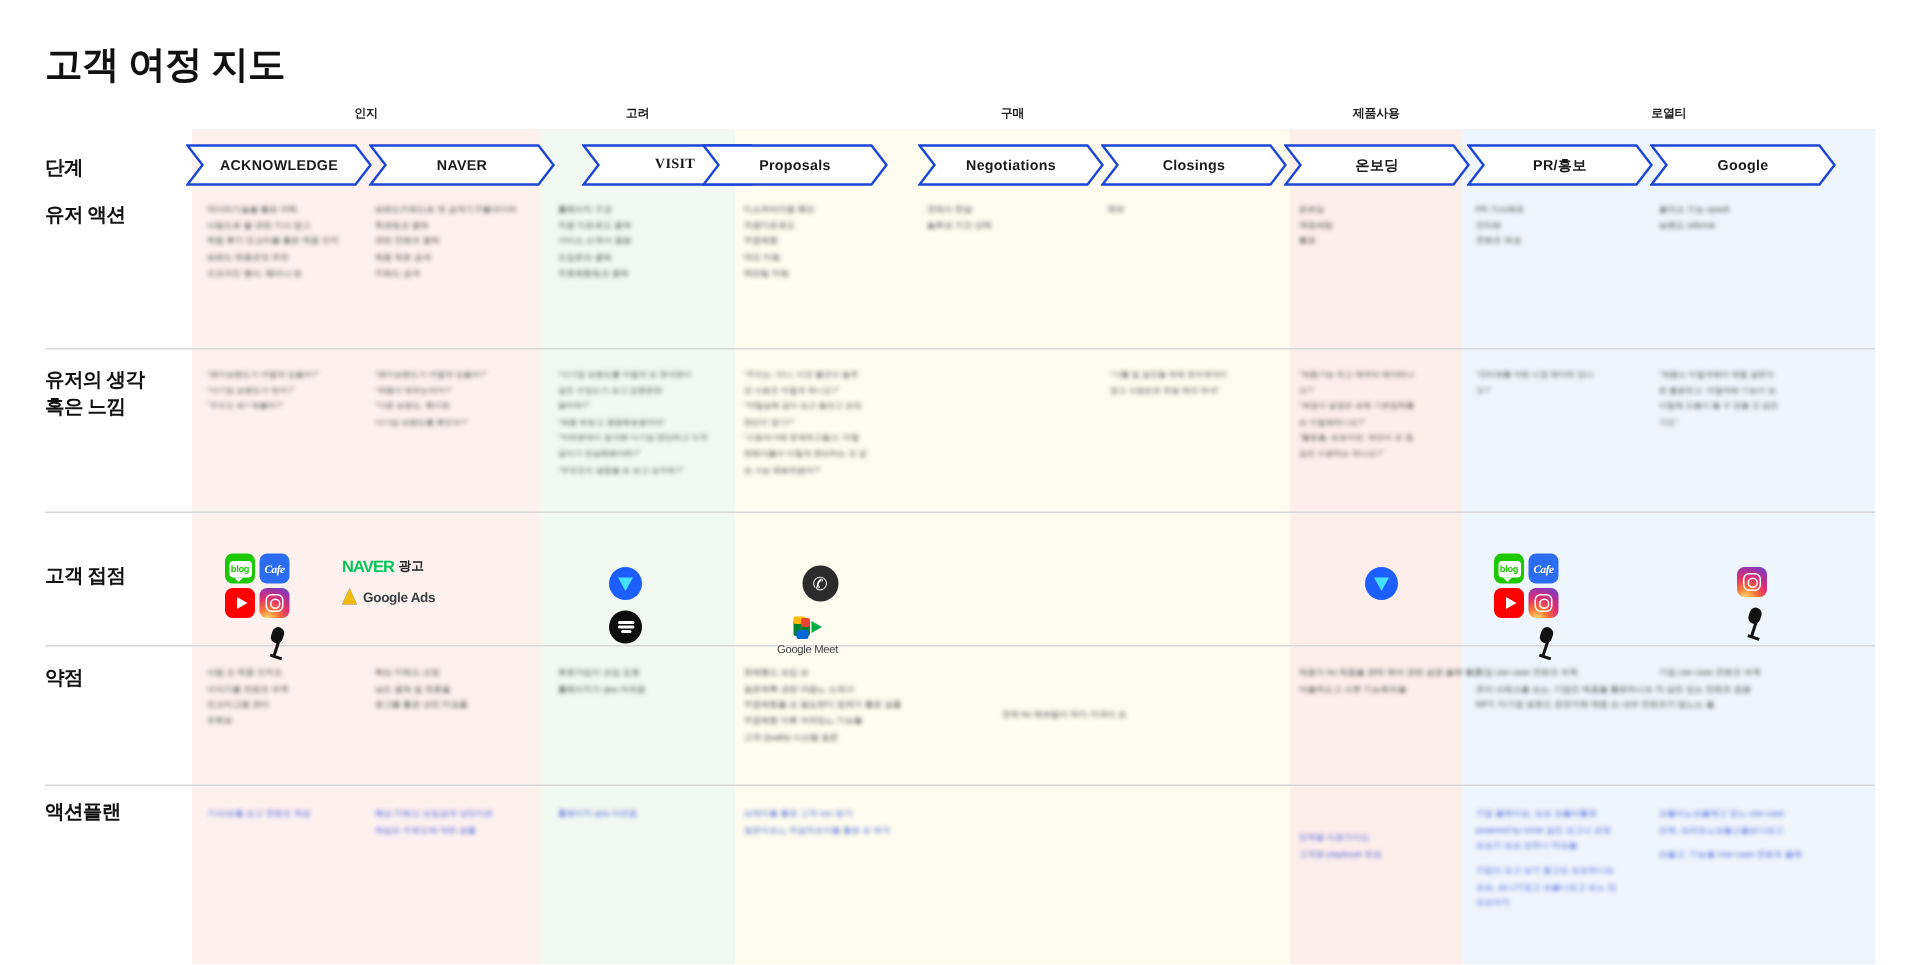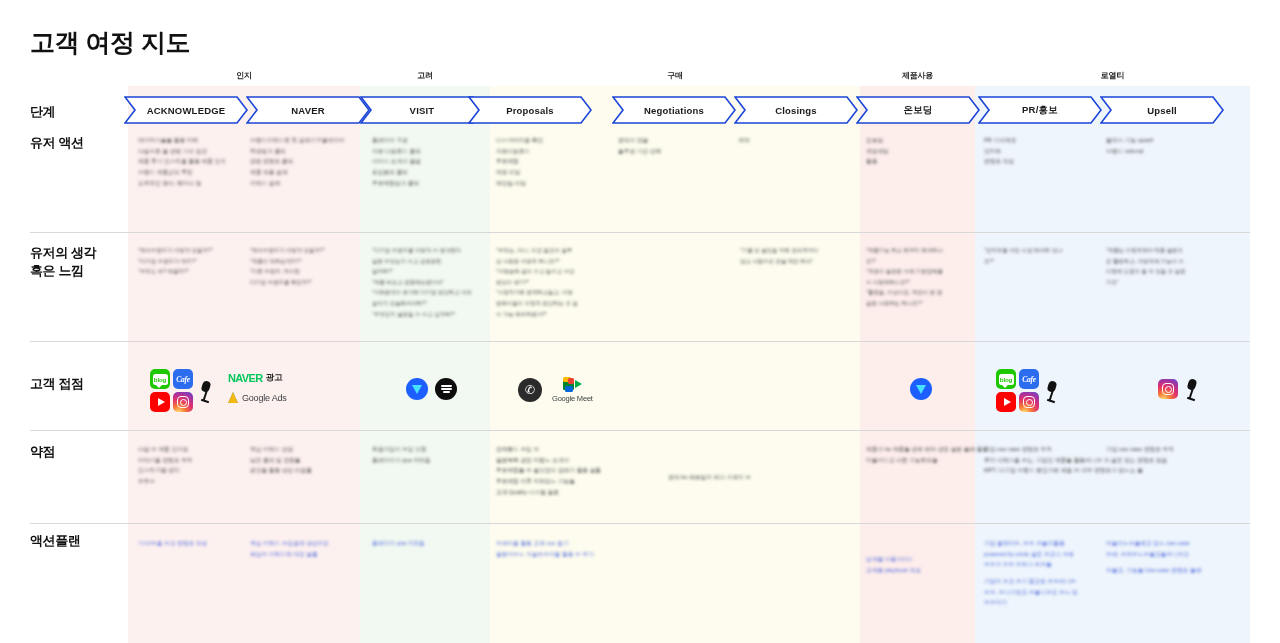--- a/index.html
+++ b/index.html
@@ -61,21 +61,21 @@
     font-size: 5.6px;
     line-height: 1.9;
     letter-spacing: 0.1px;
     filter: blur(1.35px);
     white-space: nowrap;
   }
   .blurline.quote { color: #444; font-size: 5.3px; line-height: 2.0; }
   .blurline.plan  { color: #3b57d8; }
 
   
-  .tp-group { position: absolute; display: flex; align-items: center; gap: 5px; }
+  .tp-group { position: absolute; display: flex; align-items: flex-end; gap: 5px; flex-direction: column; }
   .icon-grid { display: grid; grid-template-columns: repeat(2, 20px); gap: 3px; }
   .ico { width: 20px; height: 20px; border-radius: 5px; position: relative;
          display: flex; align-items: center; justify-content: center; }
   .ico svg, .ico div { display:block; }
 
   .ico-blog { background: #1ec800; }
   .ico-blog .bubble {
     width: 15px; height: 11px; background: #fff; border-radius: 2.5px;
     display:flex; align-items:center; justify-content:center;
     font-size: 6.2px; font-weight: 800; color: #1ec800; letter-spacing:-0.2px;
@@ -131,21 +131,21 @@
 
   .naver-ad { display:flex; align-items:center; gap:3px; }
   .naver-ad .nv { font-size: 11px; font-weight: 800; color:#03c75a; letter-spacing:-0.6px; }
   .naver-ad .ko { font-size: 8.5px; font-weight: 700; color:#222; }
   .gads { display:flex; align-items:center; gap:4px; }
   .gads .gmark { width:0;height:0; border-left:5px solid transparent; border-right:5px solid transparent;
                  border-bottom: 11px solid #4285f4; position:relative; }
   .gads .gmark:after { content:""; position:absolute; left:-5px; top:0px;
                  border-left:5px solid transparent; border-right:5px solid transparent;
                  border-bottom: 11px solid #fbbc05; opacity:0.95; }
-  .gads .txt { font-size: 9px; color:#3c4043; letter-spacing:-0.2px; }
+  .gads .txt { font-size: 9px; color:#3c4043; letter-spacing:-0.2px;font-weight:bold; }
 </style>
 </head>
 <body>
 
 <div id="map-root">
 
   <div id="phase-bands">
       <div class="phase-band" style="left: 128px; width: 232px; background: rgb(253, 241, 240);"></div>
       <div class="phase-band" style="left: 360px; width: 130px; background: rgb(242, 249, 242);"></div>
       <div class="phase-band" style="left: 490px; width: 370px; background: rgb(253, 252, 239);"></div>
@@ -182,21 +182,21 @@
           <path d="M1 1 L113 1 L123 14 L113 27 L1 27 L11 14 Z" fill="#ffffff" stroke="#1b46d6" stroke-width="1.6"></path>
         </svg>
         <div class="lbl">ACKNOWLEDGE</div>
       </div>
       <div class="chevron" style="left: 246px; width: 124px;">
         <svg width="124" height="28" viewBox="0 0 124 28">
           <path d="M1 1 L113 1 L123 14 L113 27 L1 27 L11 14 Z" fill="#ffffff" stroke="#1b46d6" stroke-width="1.6"></path>
         </svg>
         <div class="lbl">NAVER</div>
       </div>
-      <div class="chevron" style="left: 360px; width: 124px;">
+      <div class="chevron" style="left: 388px; width: 124px; font-family: Liberation Serif, serif;">
         <svg width="124" height="28" viewBox="0 0 124 28">
           <path d="M1 1 L113 1 L123 14 L113 27 L1 27 L11 14 Z" fill="#ffffff" stroke="#1b46d6" stroke-width="1.6"></path>
         </svg>
         <div class="lbl">VISIT</div>
       </div>
       <div class="chevron" style="left: 468px; width: 124px;">
         <svg width="124" height="28" viewBox="0 0 124 28">
           <path d="M1 1 L113 1 L123 14 L113 27 L1 27 L11 14 Z" fill="#ffffff" stroke="#1b46d6" stroke-width="1.6"></path>
         </svg>
         <div class="lbl">Proposals</div>
@@ -222,21 +222,21 @@
       <div class="chevron" style="left: 978px; width: 124px;">
         <svg width="124" height="28" viewBox="0 0 124 28">
           <path d="M1 1 L113 1 L123 14 L113 27 L1 27 L11 14 Z" fill="#ffffff" stroke="#1b46d6" stroke-width="1.6"></path>
         </svg>
         <div class="lbl">PR/홍보</div>
       </div>
       <div class="chevron" style="left: 1100px; width: 124px;">
         <svg width="124" height="28" viewBox="0 0 124 28">
           <path d="M1 1 L113 1 L123 14 L113 27 L1 27 L11 14 Z" fill="#ffffff" stroke="#1b46d6" stroke-width="1.6"></path>
         </svg>
-        <div class="lbl">Upsell</div>
+        <div class="lbl">Google</div>
       </div>
     </div>
 
   <div class="cell" style="left:138px; top:135px">
     <div class="blurline">데이터기술을 활용 어쩌</div>
     <div class="blurline">사람으로 볼 관련 기사 접고</div>
     <div class="blurline">제품 후기 인스타를 활용 제품 인지</div>
     <div class="blurline">브랜드 제품군의 추천</div>
     <div class="blurline">오프라인 행사, 웨비나 등</div>
   </div>

